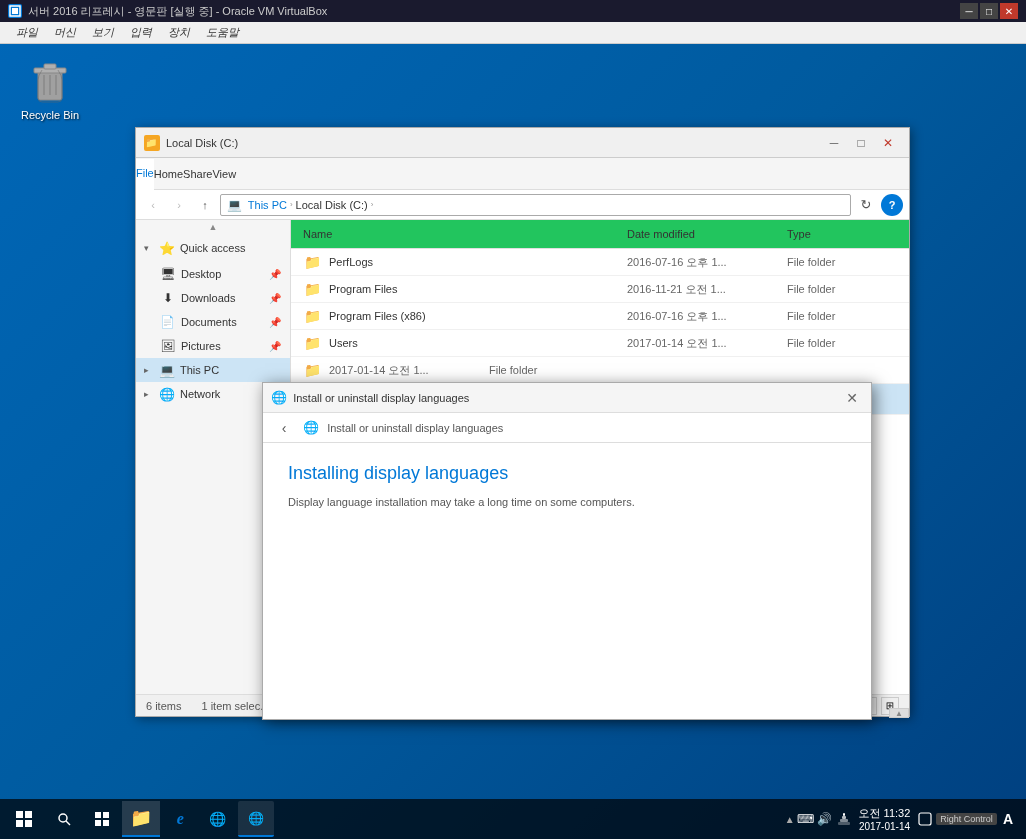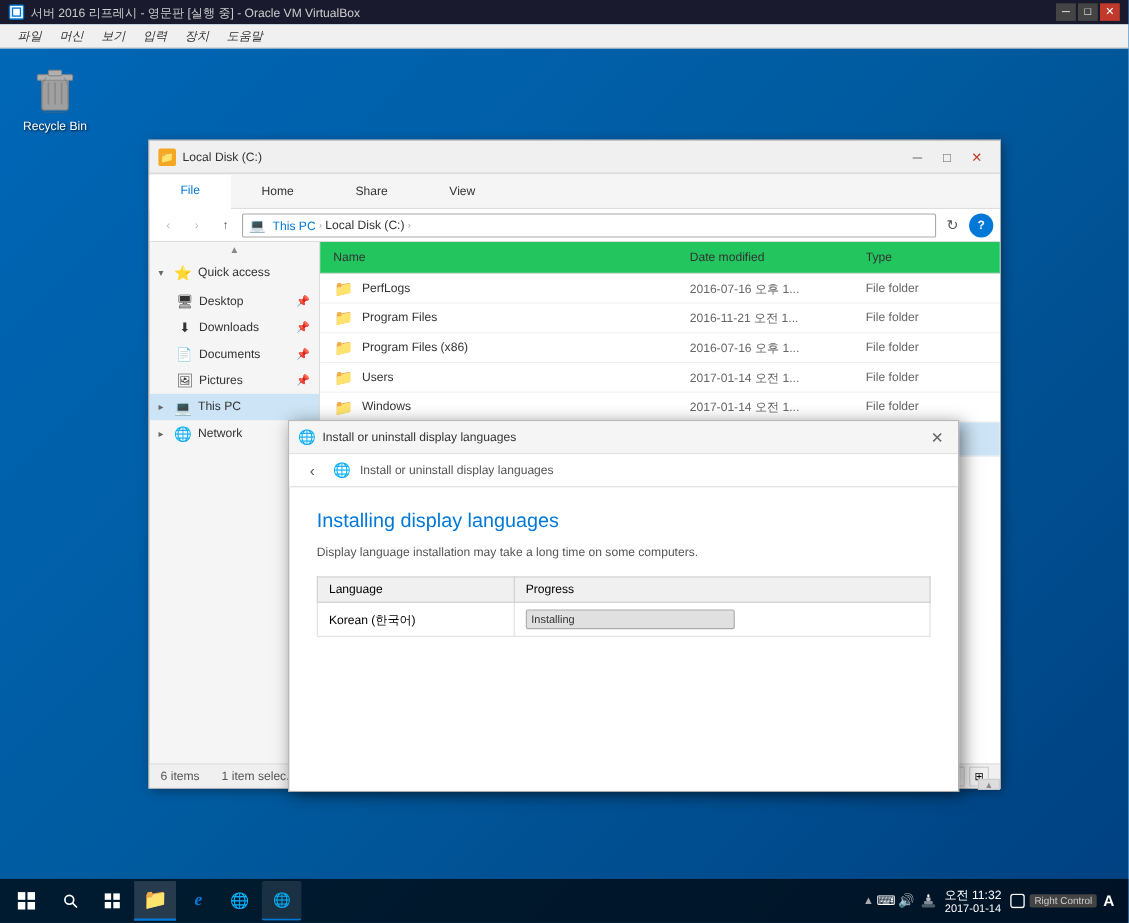--- a/index.html
+++ b/index.html
@@ -177,21 +177,21 @@
     
     .explorer-ribbon {
       height: 32px;
       background: #f5f5f5;
       border-bottom: 1px solid #ddd;
       display: flex;
       align-items: center;
       flex-shrink: 0;
     }
     .ribbon-tab {
-      padding: 6px 28px;
+      padding: 6px 0;
       font-size: 11px;
       color: #333;
       cursor: pointer;
       height: 100%;
       display: flex;
       align-items: center;
     }
     .ribbon-tab.active {
       background: white;
       border-bottom: 2px solid white;
@@ -764,21 +764,20 @@
           <span class="file-type">File folder</span>
         </div>
         <div class="file-row">
           <span class="file-icon folder-icon-yellow">📁</span>
           <span class="file-name">Users</span>
           <span class="file-date">2017-01-14 오전 1...</span>
           <span class="file-type">File folder</span>
         </div>
         <div class="file-row">
           <span class="file-icon folder-icon-yellow">📁</span>
-          <span class="file-name">Windows</span>
           <span class="file-date">2017-01-14 오전 1...</span>
           <span class="file-type">File folder</span>
         </div>
         <div class="file-row selected">
           <span class="file-icon" style="color:#e8a000;">
             <svg width="16" height="18" viewBox="0 0 16 18">
               <rect x="1" y="1" width="12" height="16" rx="1" fill="#ffe599" stroke="#f5a623" stroke-width="1"></rect>
               <rect x="1" y="1" width="10" height="5" rx="1" fill="#f5c842"></rect>
               <line x1="3" y1="9" x2="13" y2="9" stroke="#aaa" stroke-width="0.8"></line>
               <line x1="3" y1="12" x2="11" y2="12" stroke="#aaa" stroke-width="0.8"></line>
@@ -812,41 +811,20 @@
     <div class="dialog-nav">
       <button class="dialog-back-btn">‹</button>
       <span style="font-size:13px; color:#888;">🌐</span>
       <span style="font-size:11px; color:#555;">Install or uninstall display languages</span>
     </div>
 
     <div class="dialog-body">
       <div class="dialog-title">Installing display languages</div>
       <div class="dialog-desc">Display language installation may take a long time on some computers.</div>
 
-      <table class="lang-table">
-        <thead>
-          <tr>
-            <th>Language</th>
-            <th>Progress</th>
-          </tr>
-        </thead>
-        <tbody>
-          <tr>
-            <td>Korean (한국어)</td>
-            <td>
-              <div class="progress-bar-container">
-                <div class="progress-bar-inner">
-                  <div class="progress-bar-fill" id="progress-fill" style="width: 18%;"></div>
-                  <span style="position: absolute; left: 4px; font-size: 10px; color: #333; z-index:1;">Installing</span>
-                </div>
-              </div>
-            </td>
-          </tr>
-        </tbody>
-      </table>
     </div>
   </div>
 
   <div class="taskbar">
     <button class="taskbar-start">
       <svg width="16" height="16" viewBox="0 0 16 16" fill="white">
         <rect x="0" y="0" width="7" height="7"></rect>
         <rect x="9" y="0" width="7" height="7"></rect>
         <rect x="0" y="9" width="7" height="7"></rect>
         <rect x="9" y="9" width="7" height="7"></rect>

